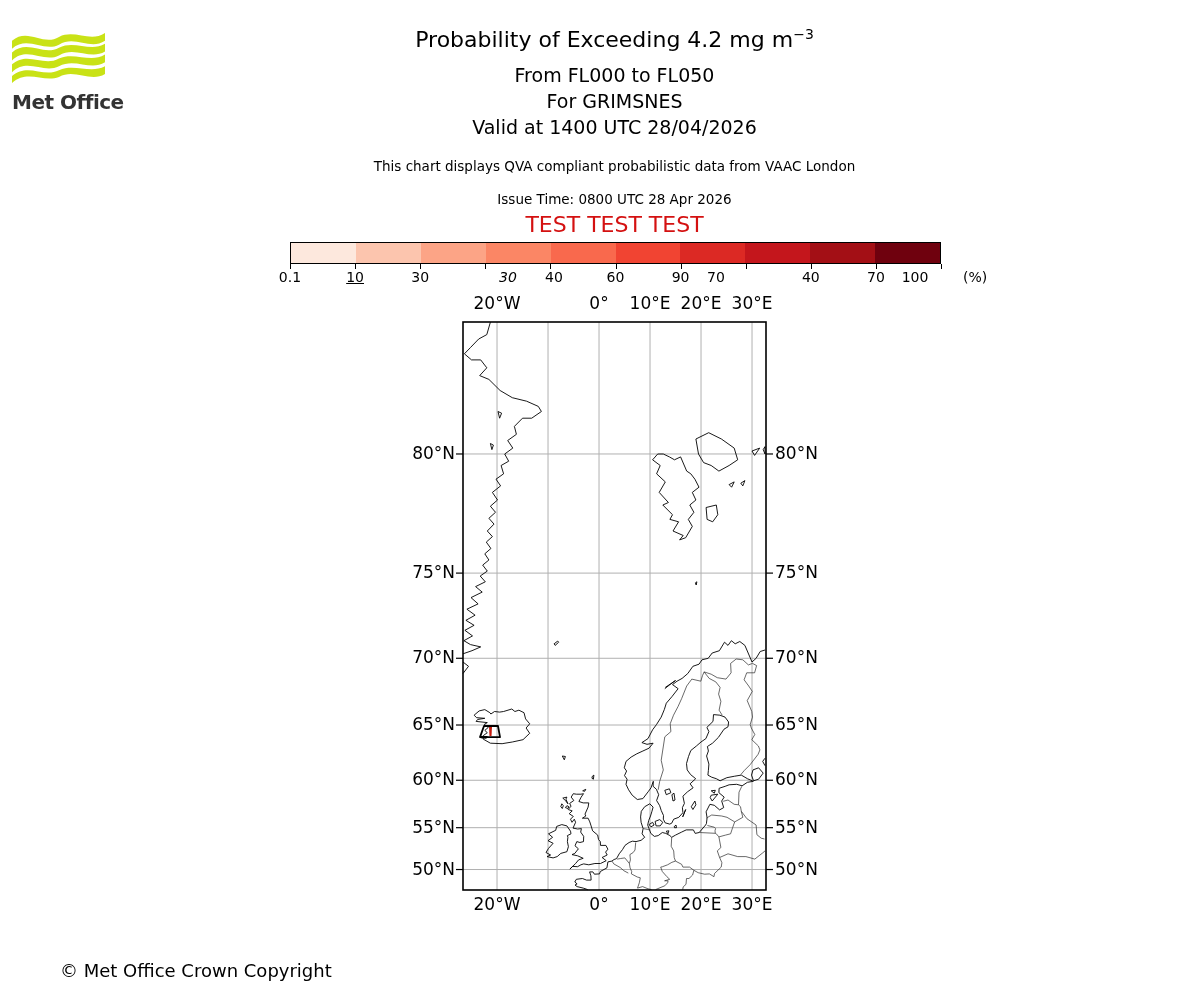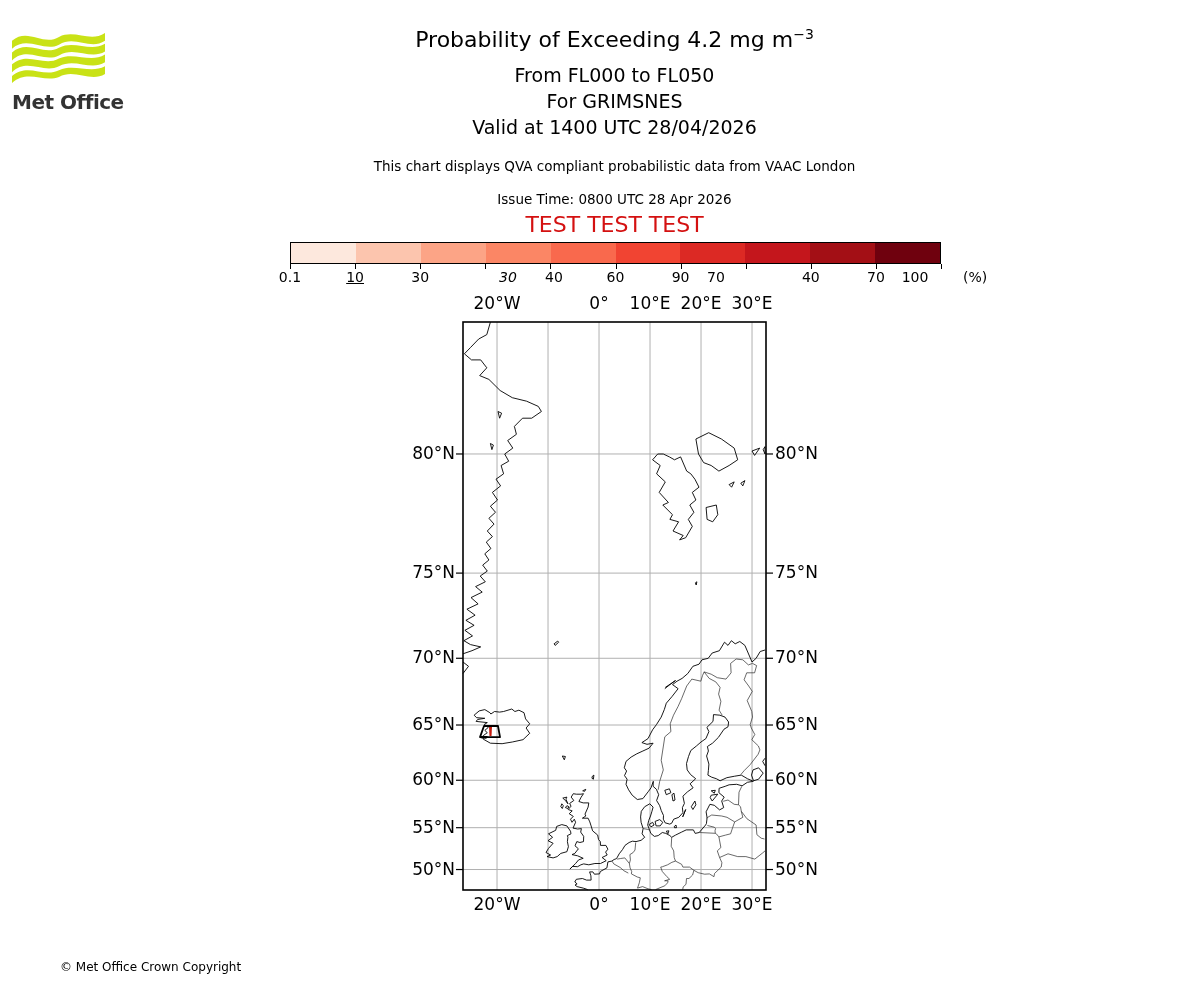--- a/index.html
+++ b/index.html
@@ -20,21 +20,21 @@
             display:flex;border:1px solid #000;box-sizing:border-box;}
   .cb-seg{flex:1 1 0;}
   .cb-tick{position:absolute;width:1px;height:5px;background:#000;top:264px;}
   .cb-label{position:absolute;top:269px;width:44px;text-align:center;font-size:14px;}
   #cb-unit{position:absolute;left:963px;top:269px;font-size:14px;}
   #map-svg{position:absolute;left:463px;top:322px;overflow:visible;}
   .geo-label{position:absolute;font-size:17px;height:21px;line-height:21px;}
   .geo-left{width:60px;text-align:right;}
   .geo-right{width:60px;text-align:left;}
   .geo-lon{width:70px;text-align:center;}
-  #copyright{position:absolute;left:60px;top:960px;font-size:12px;}
+  #copyright{position:absolute;left:60px;top:960px;font-size:18px;}
 </style>
 </head>
 <body>
 
 <div id="page">
 
   <div id="logo">
     <svg id="logo-waves" width="93" height="56" viewBox="0 0 95 57">
       <path d="M0,14 C16,0 32,20 48,10 C64,2 80,16 95,6 L95,14 C80,24 64,8 48,18 C32,26 16,8 0,22 Z" fill="#c9e216"></path>
       <path d="M0,26 C16,12 32,30 48,21 C64,13 80,26 95,17 L95,25 C80,34 64,19 48,29 C32,37 16,19 0,34 Z" fill="#c9e216"></path>

